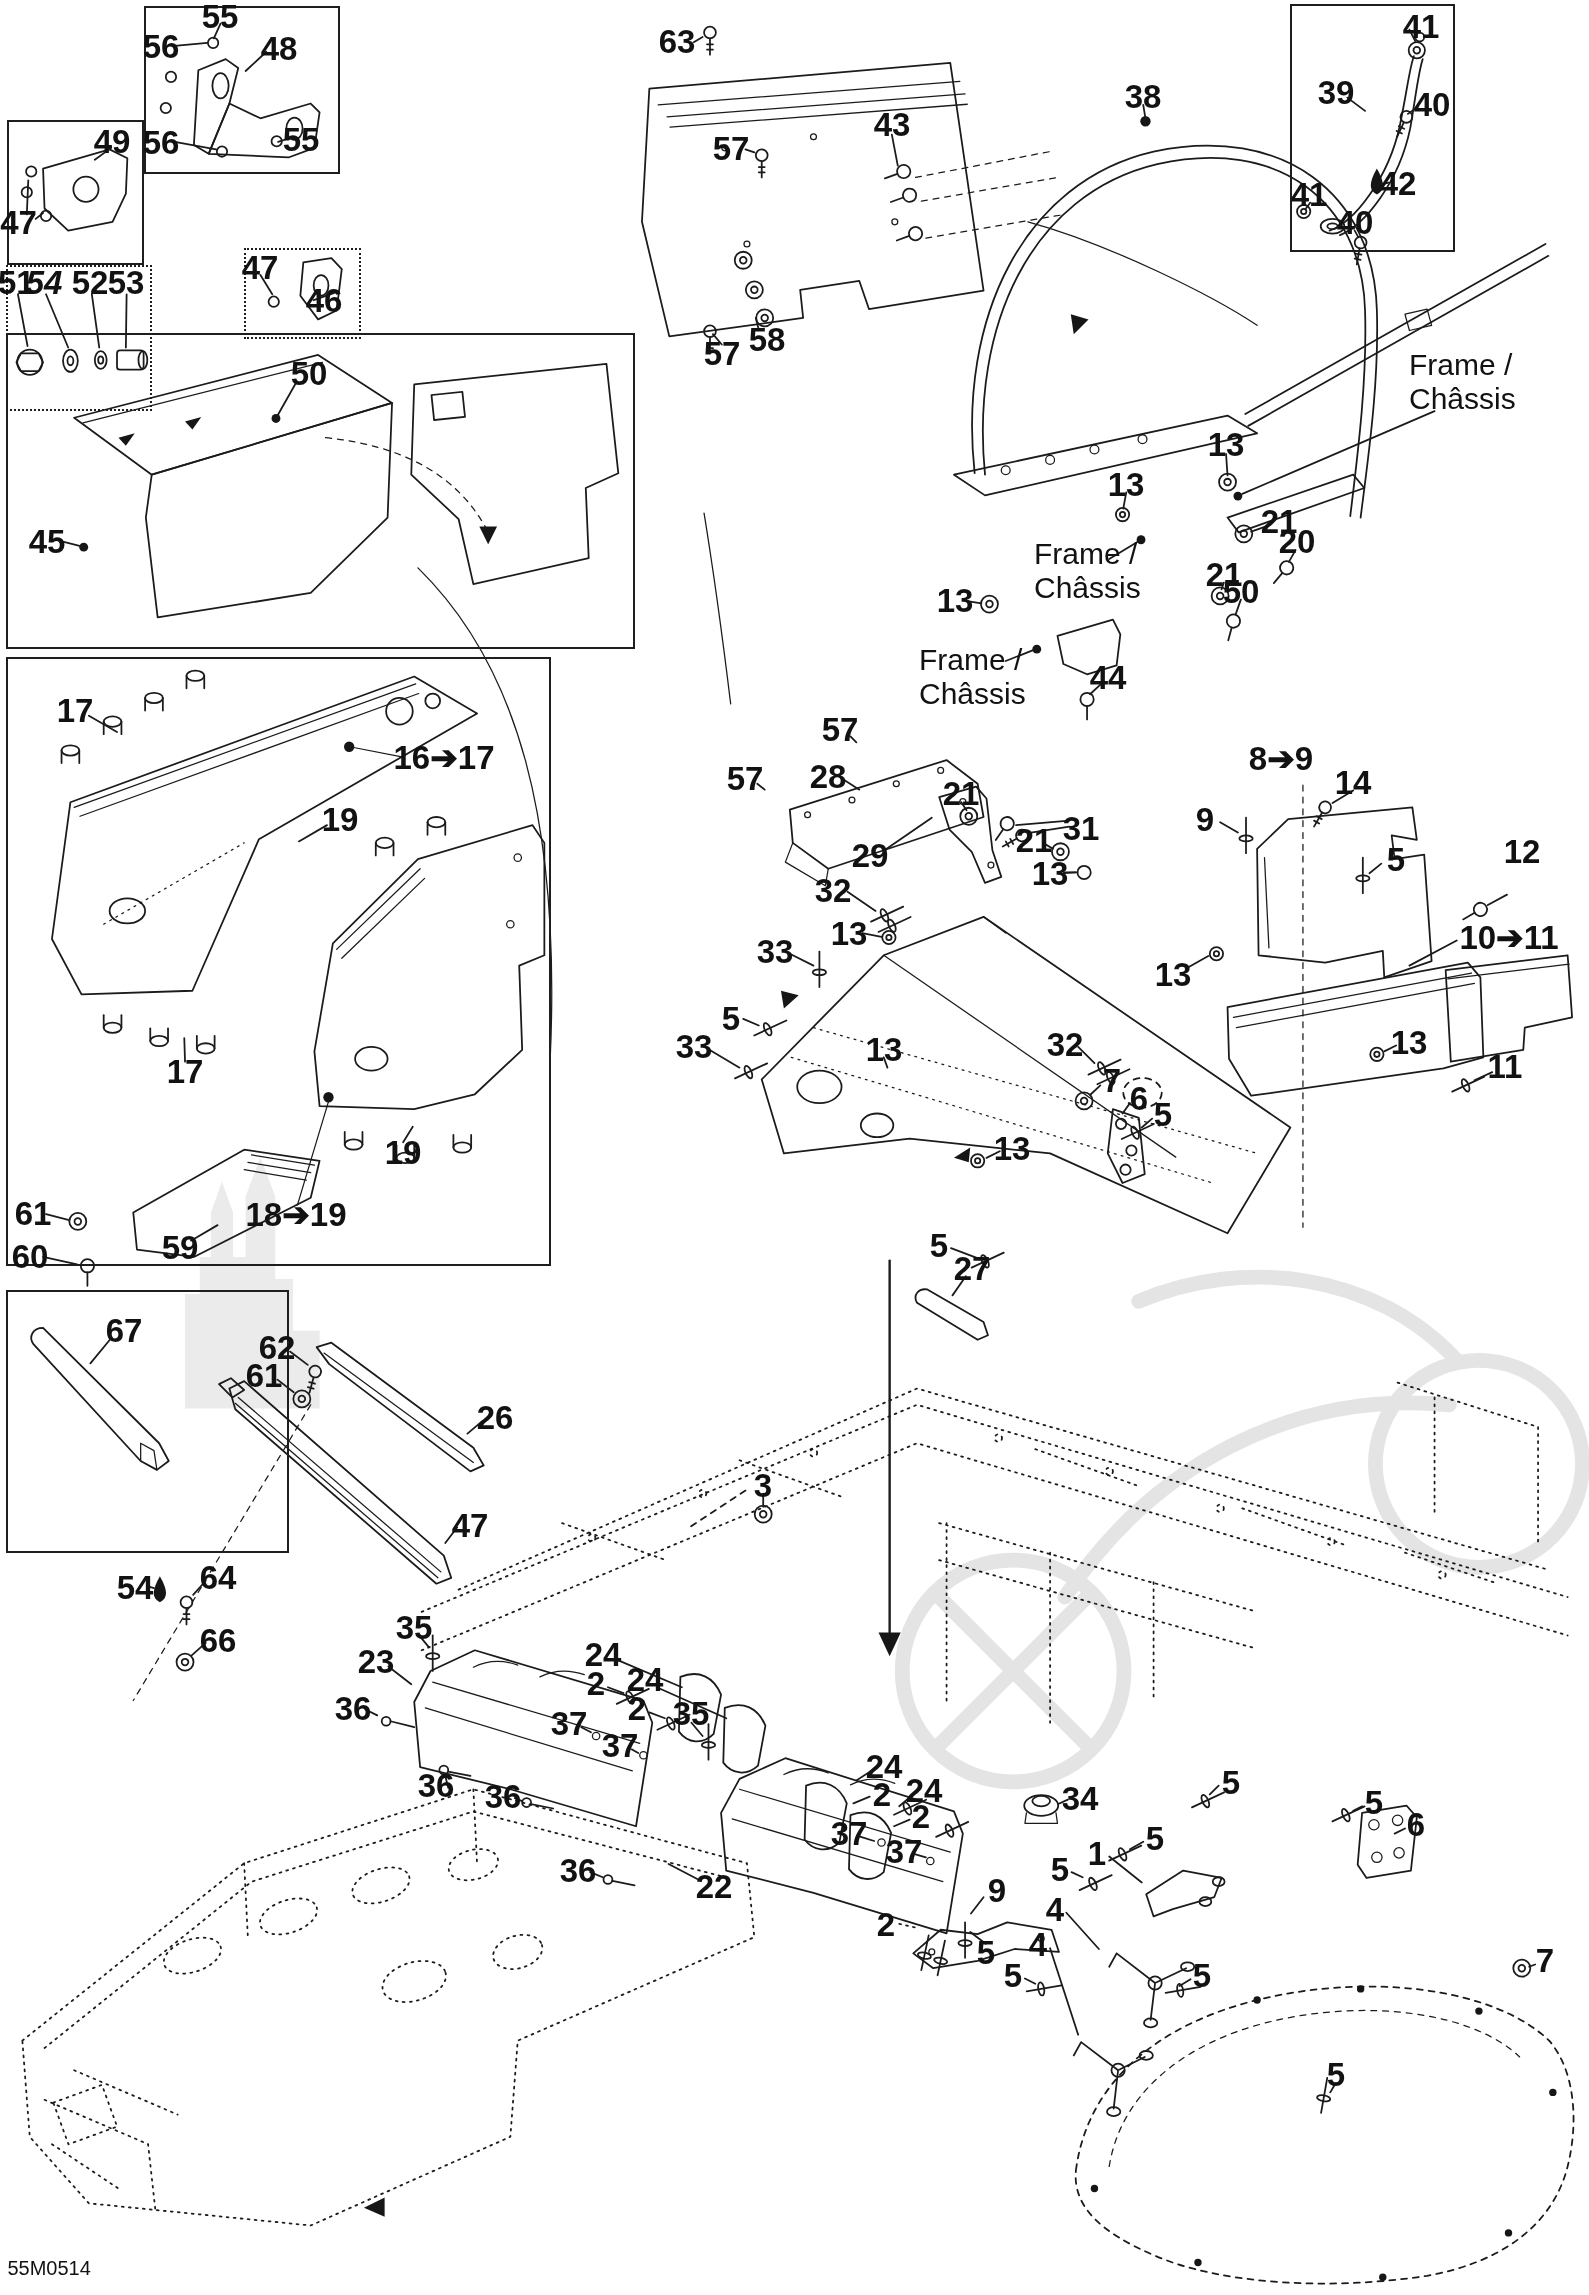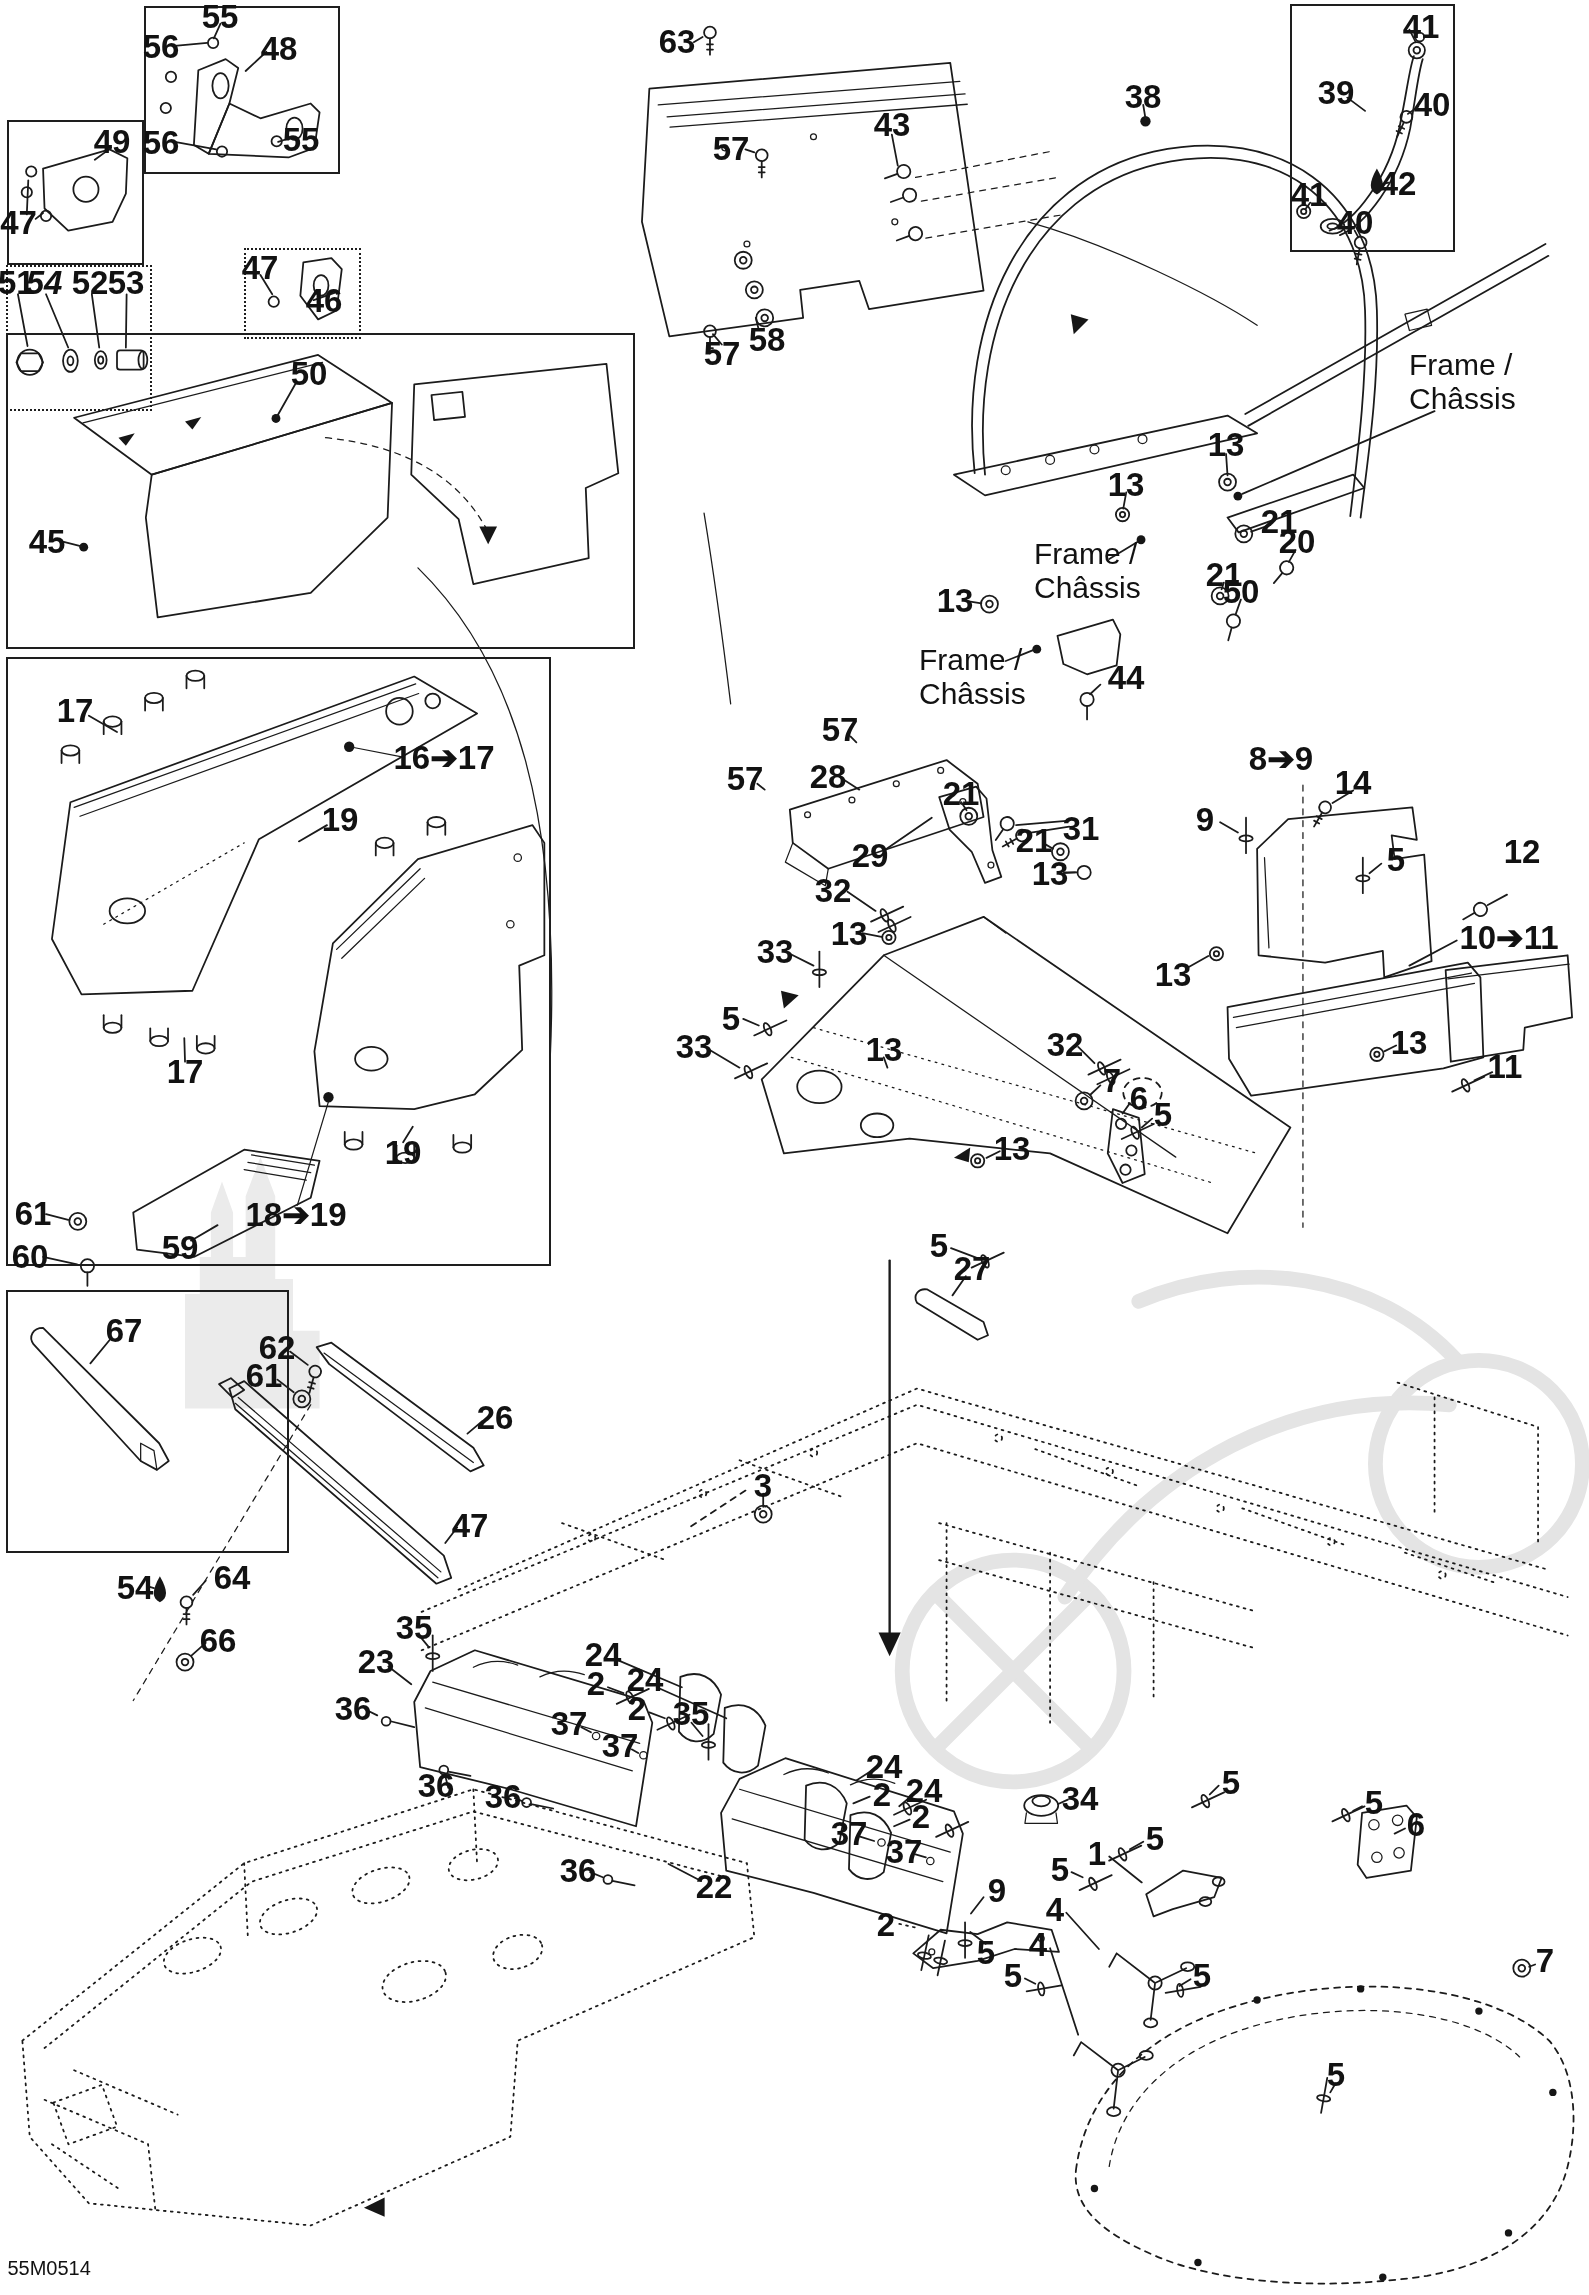--- a/index.html
+++ b/index.html
@@ -492,21 +492,21 @@
       <div class="callout" style="left: 1398px; top: 183px;">42</div>
       <div class="callout" style="left: 1309px; top: 194px;">41</div>
       <div class="callout" style="left: 1355px; top: 222px;">40</div>
       <div class="callout" style="left: 1226px; top: 444px;">13</div>
       <div class="callout" style="left: 1279px; top: 521px;">21</div>
       <div class="callout" style="left: 1297px; top: 541px;">20</div>
       <div class="callout" style="left: 1224px; top: 574px;">21</div>
       <div class="callout" style="left: 1241px; top: 591px;">50</div>
       <div class="callout" style="left: 1126px; top: 484px;">13</div>
       <div class="callout" style="left: 955px; top: 600px;">13</div>
-      <div class="callout" style="left: 1108px; top: 677px; margin-left: 18px;">44</div>
+      <div class="callout" style="left: 1108px; top: 677px;">44</div>
       <div class="callout" style="left: 840px; top: 729px;">57</div>
       <div class="callout" style="left: 745px; top: 778px;">57</div>
       <div class="callout" style="left: 828px; top: 776px;">28</div>
       <div class="callout" style="left: 870px; top: 855px;">29</div>
       <div class="callout" style="left: 961px; top: 793px;">21</div>
       <div class="callout" style="left: 1081px; top: 828px;">31</div>
       <div class="callout" style="left: 1034px; top: 840px;">21</div>
       <div class="callout" style="left: 833px; top: 890px;">32</div>
       <div class="callout" style="left: 849px; top: 933px;">13</div>
       <div class="callout" style="left: 775px; top: 951px;">33</div>
@@ -539,21 +539,21 @@
       <div class="callout" style="left: 296px; top: 1214px;">18➔19</div>
       <div class="callout" style="left: 33px; top: 1213px;">61</div>
       <div class="callout" style="left: 30px; top: 1256px;">60</div>
       <div class="callout" style="left: 180px; top: 1247px;">59</div>
       <div class="callout" style="left: 124px; top: 1330px;">67</div>
       <div class="callout" style="left: 277px; top: 1347px;">62</div>
       <div class="callout" style="left: 264px; top: 1375px;">61</div>
       <div class="callout" style="left: 495px; top: 1417px;">26</div>
       <div class="callout" style="left: 470px; top: 1525px;">47</div>
       <div class="callout" style="left: 135px; top: 1587px;">54</div>
-      <div class="callout" style="left: 232px; top: 1577px;">64</div>
+      <div class="callout" style="left: 218px; top: 1577px;">64</div>
       <div class="callout" style="left: 218px; top: 1640px;">66</div>
       <div class="callout" style="left: 414px; top: 1627px;">35</div>
       <div class="callout" style="left: 376px; top: 1661px;">23</div>
       <div class="callout" style="left: 353px; top: 1708px;">36</div>
       <div class="callout" style="left: 603px; top: 1654px;">24</div>
       <div class="callout" style="left: 596px; top: 1683px;">2</div>
       <div class="callout" style="left: 645px; top: 1679px;">24</div>
       <div class="callout" style="left: 637px; top: 1708px;">2</div>
       <div class="callout" style="left: 569px; top: 1723px;">37</div>
       <div class="callout" style="left: 620px; top: 1745px;">37</div>

